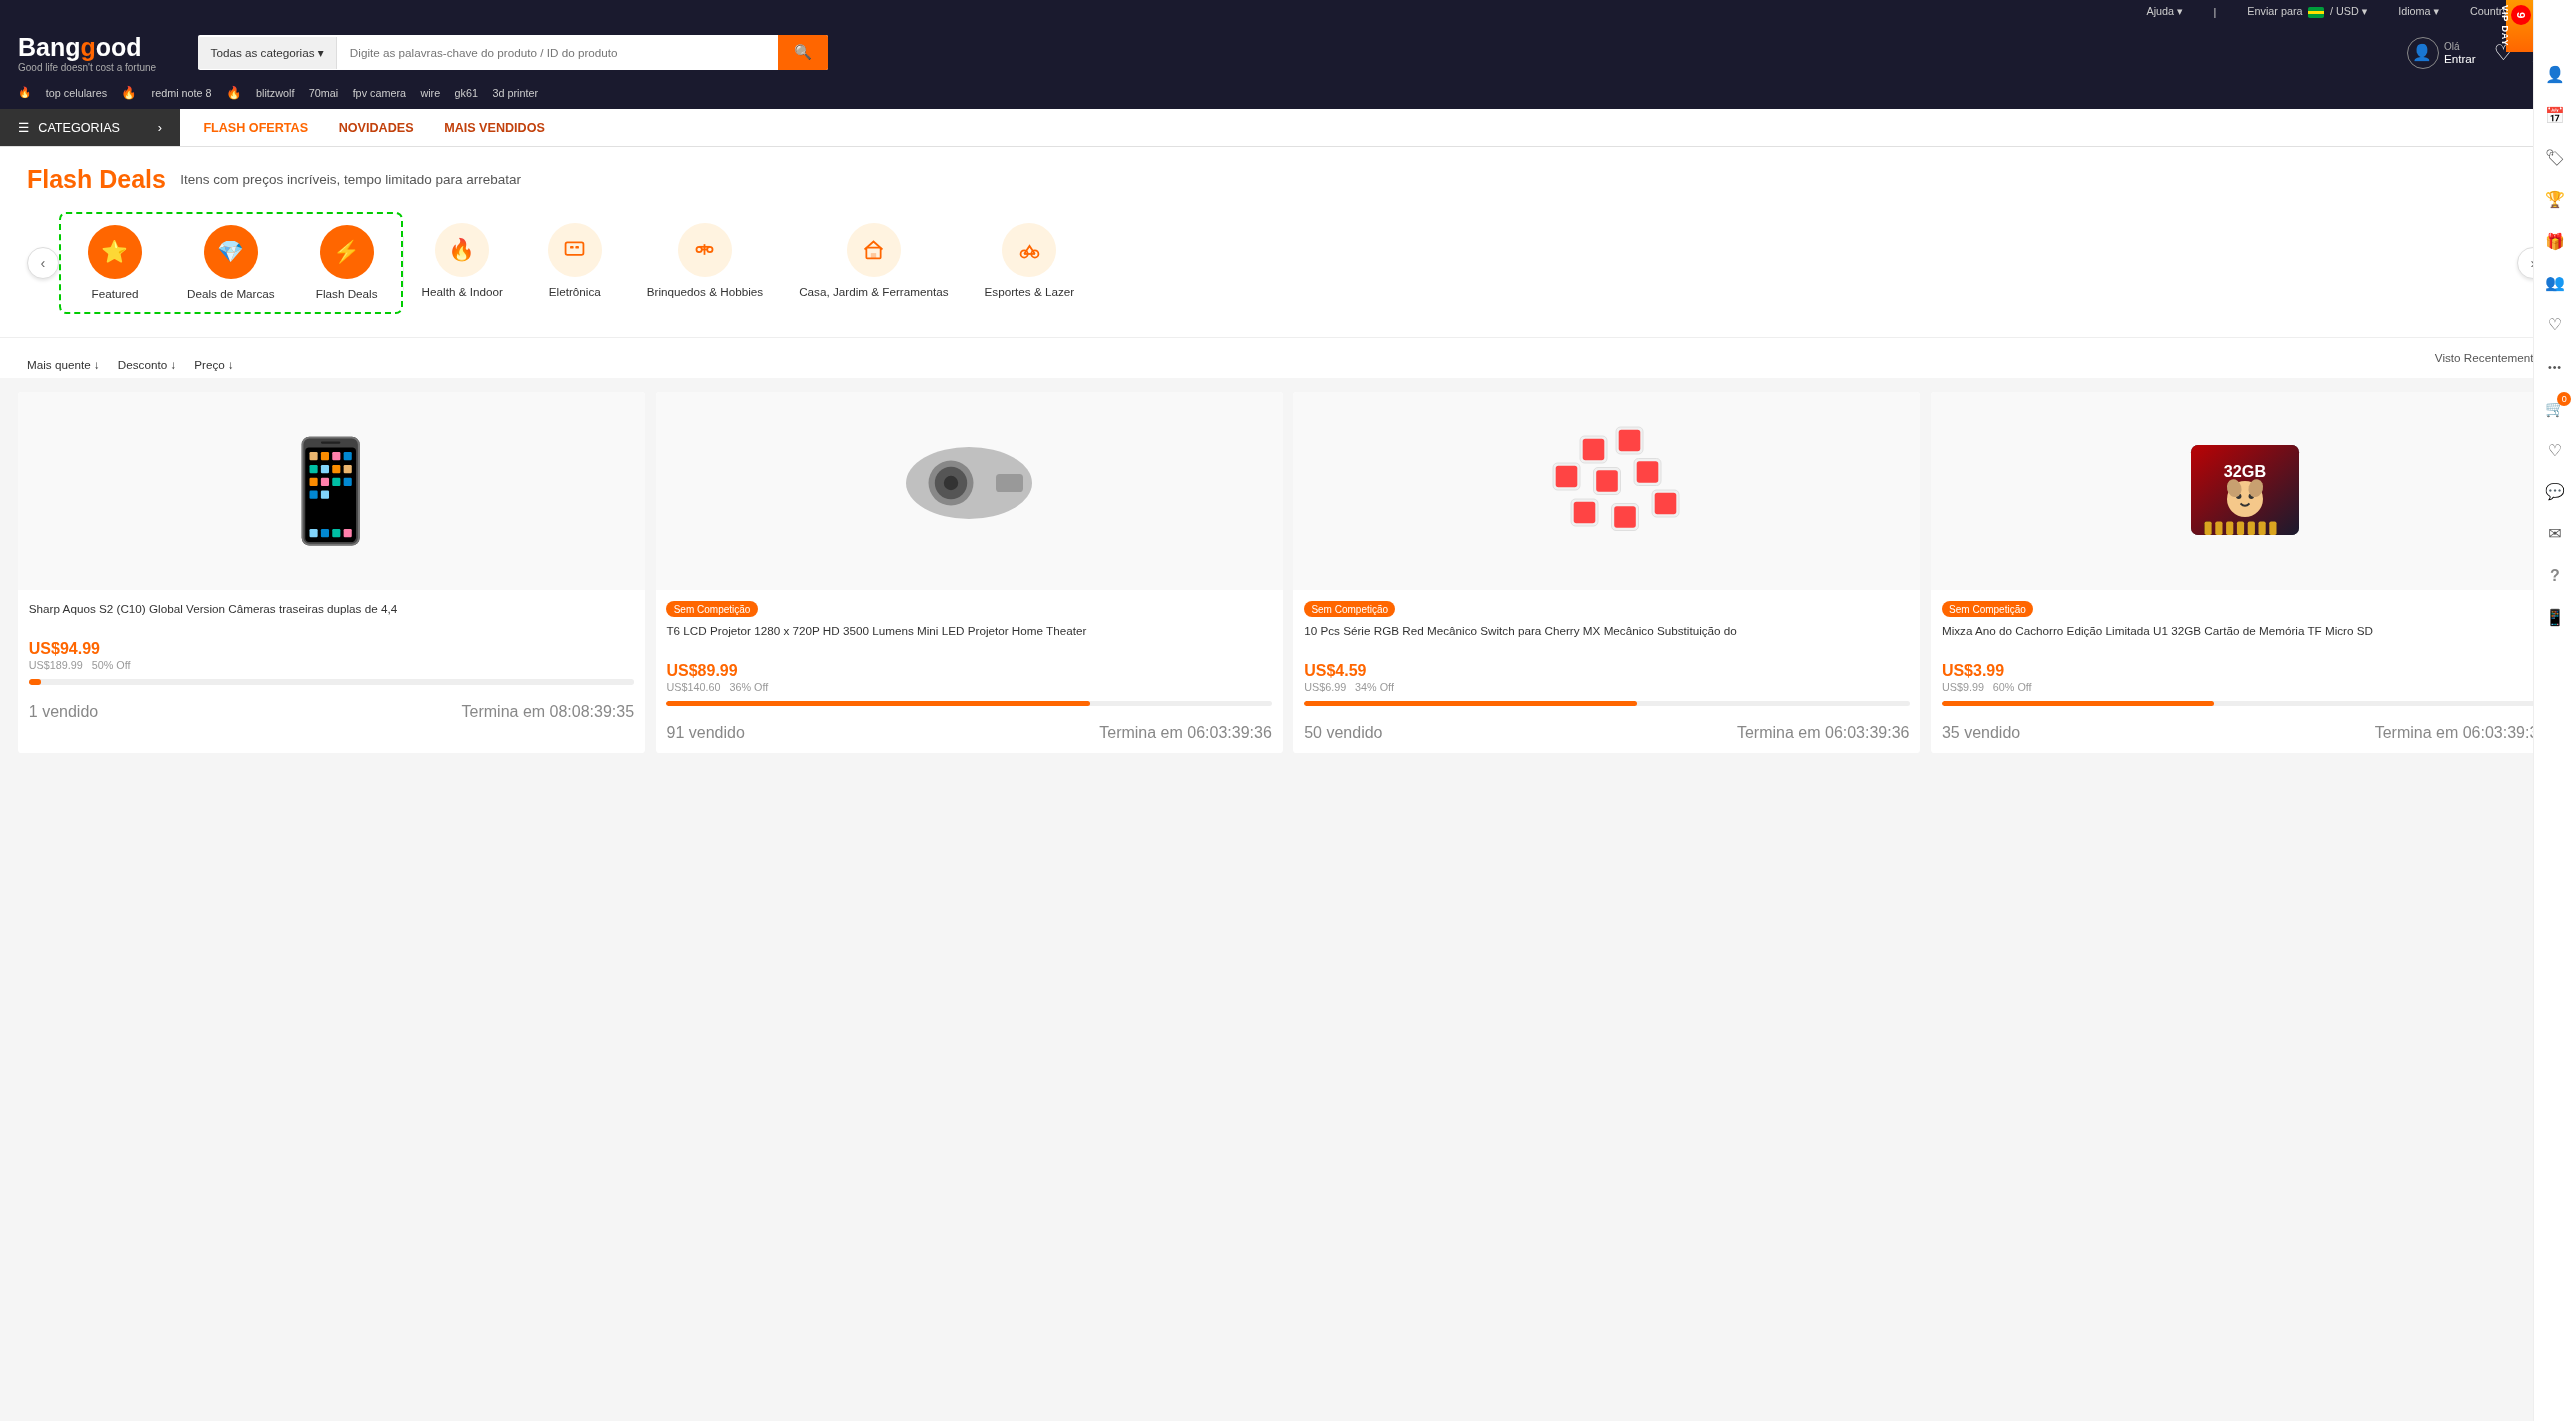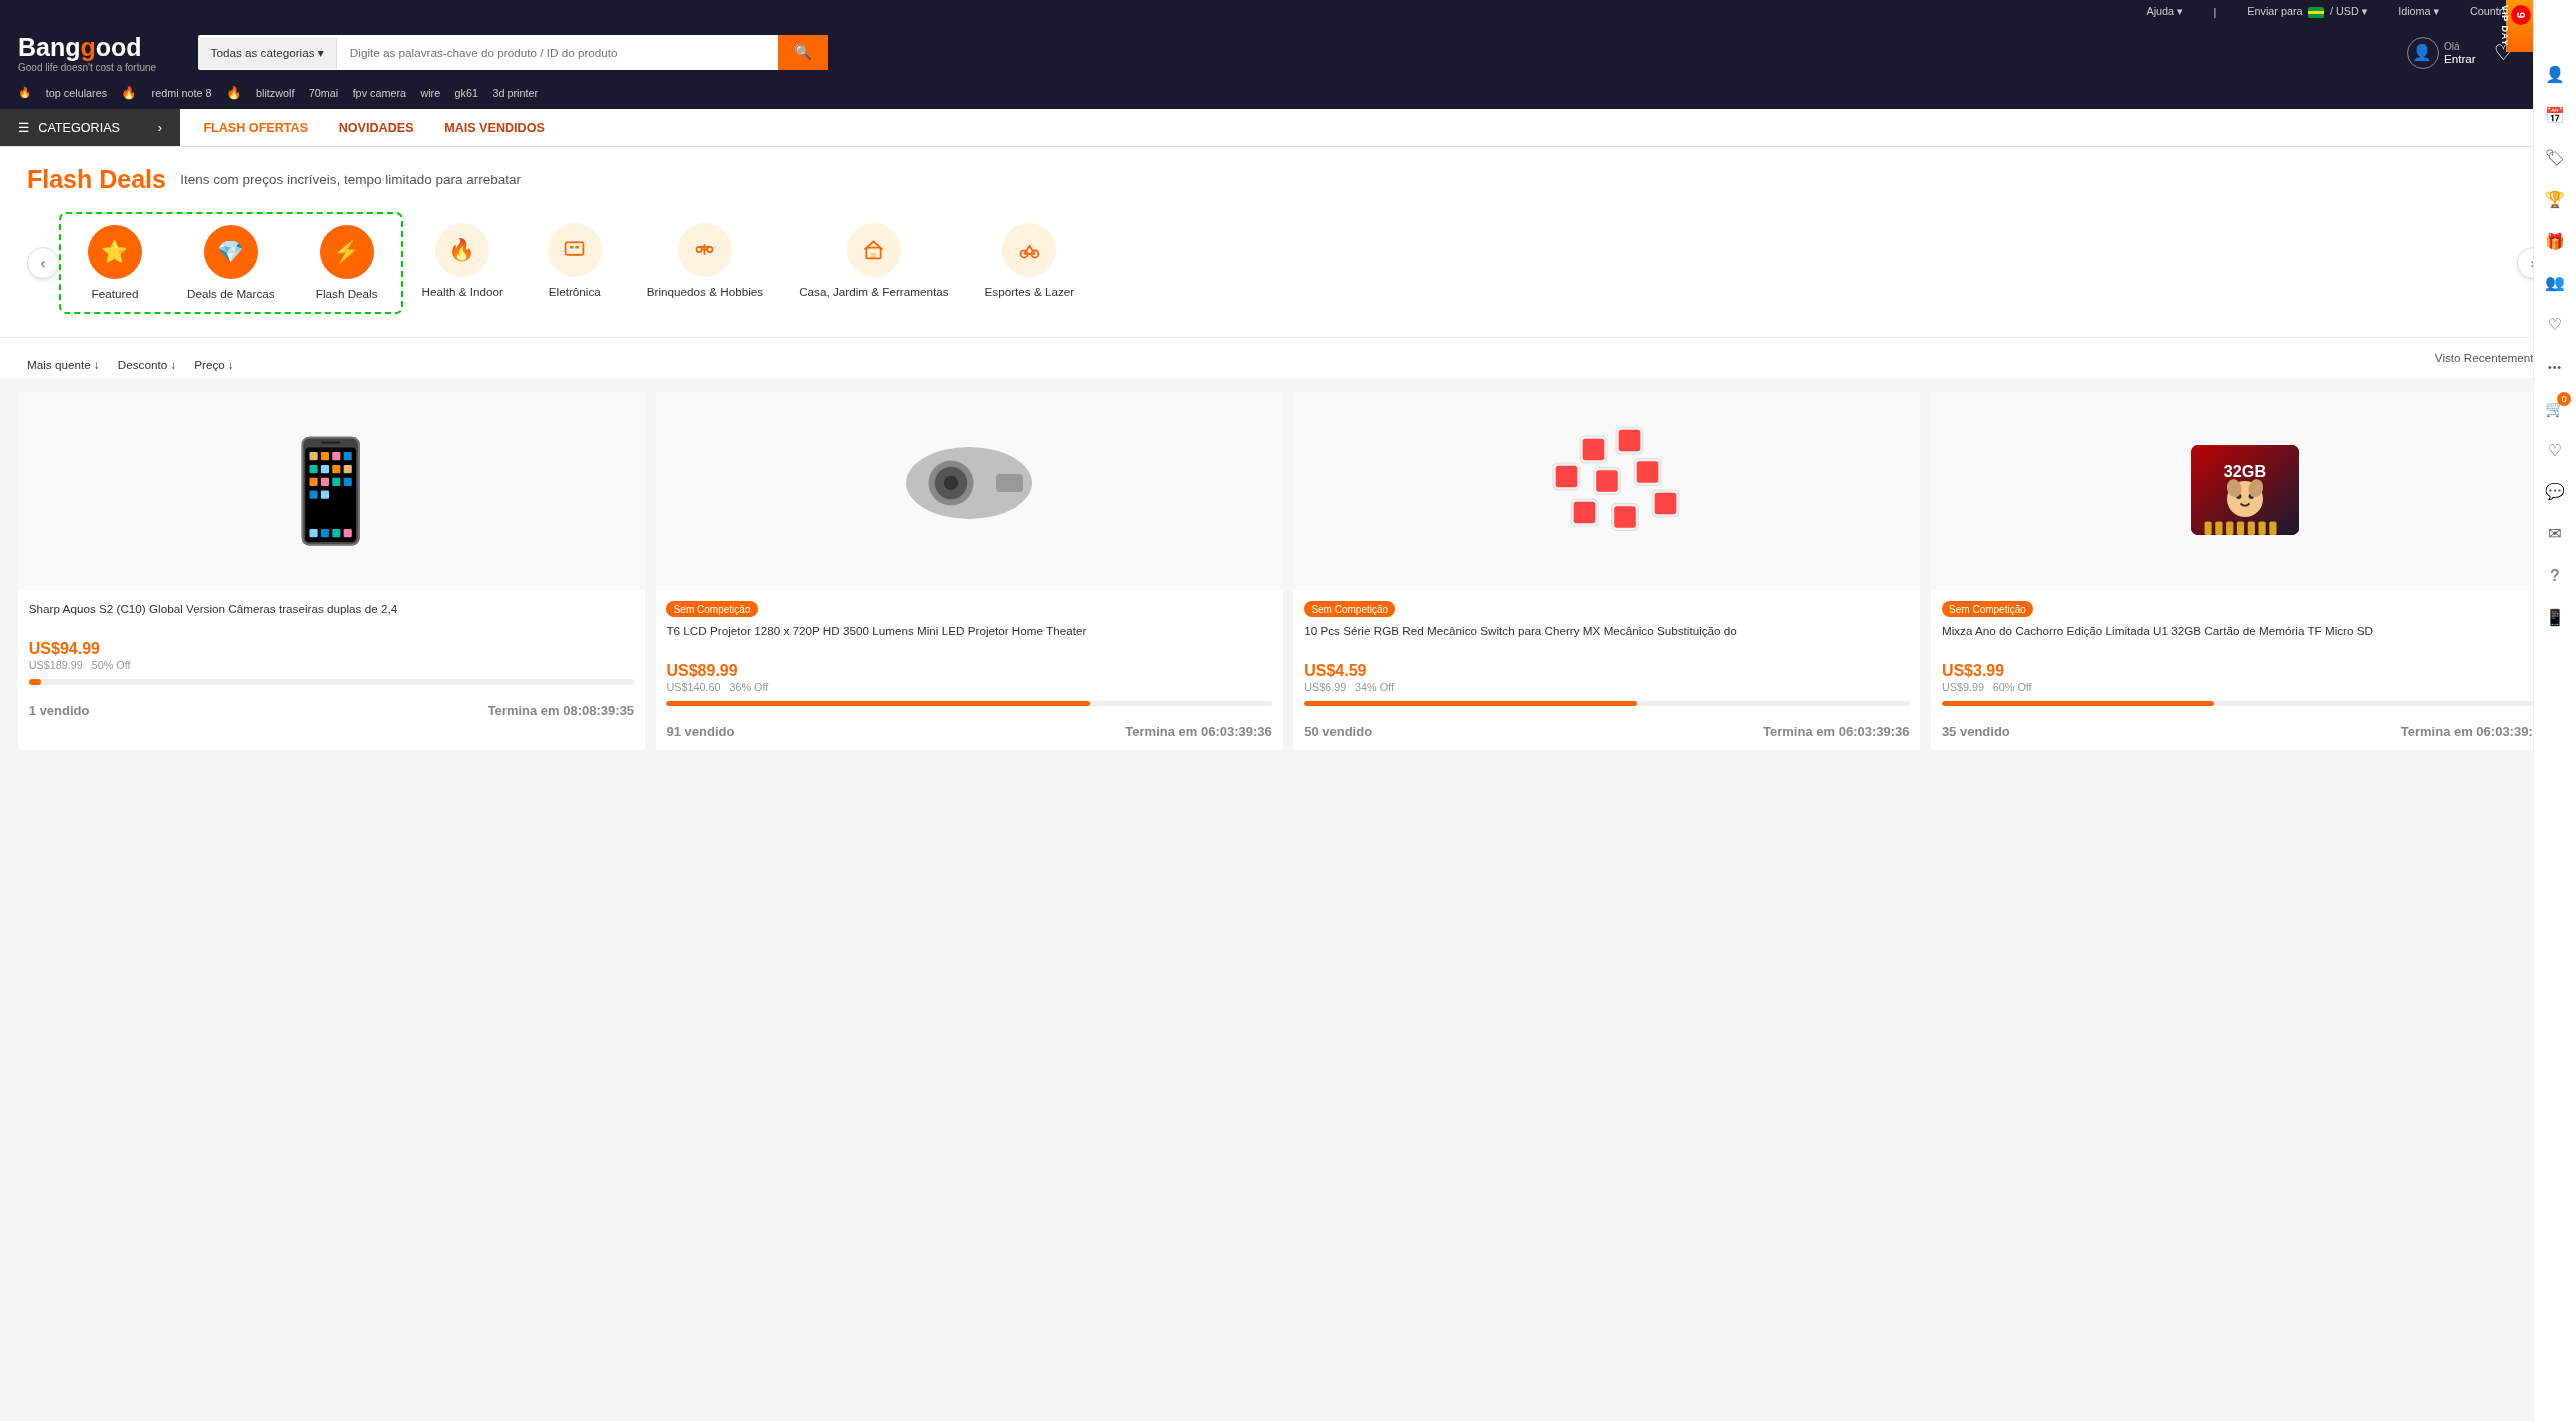--- a/index.html
+++ b/index.html
@@ -250,21 +250,21 @@
       padding: 2.7px 7.2px;
       border-radius: 8px;
       margin-bottom: 5.4px;
     }
     .product-name { font-size: 11.7px; color: #333; margin-bottom: 7.2px; line-height: 1.4; min-height: 32px; }
     .price-current { font-size: 16px; color: #ff6600; font-weight: bold; }
     .price-original { font-size: 10.8px; color: #999; }
     .discount-text { font-size: 10.8px; color: #999; margin-left: 5.4px; }
     .progress-bar-wrapper { height: 5.4px; background: #eee; border-radius: 2.7px; margin: 7.2px 0; overflow: hidden; }
     .progress-bar { height: 100%; background: #ff6600; border-radius: 2.7px; }
-    .product-footer { display: flex; justify-content: space-between; font-size: 13px; color: #888; padding: 0 10.8px 10.8px; font-weight: bold; }
+    .product-footer { display: flex; justify-content: space-between; font-size: 16px; color: #888; padding: 0 10.8px 10.8px; }
 
     
     .right-sidebar {
       position: fixed;
       right: 0; top: 0;
       width: 43px;
       height: 100%;
       background: white;
       border-left: 0.9px solid #eee;
       display: flex;
@@ -498,21 +498,21 @@
 </div>
 
 <div class="products-section">
   <div class="products-grid">
 
     <div class="product-card">
       <div class="product-image">
         <div style="font-size:99px;text-align:center;color:#333">📱</div>
       </div>
       <div class="product-info">
-        <div class="product-name">Sharp Aquos S2 (C10) Global Version Câmeras traseiras duplas de 2,4</div>
+        <div class="product-name">Sharp Aquos S2 (C10) Global Version Câmeras traseiras duplas de 4,4</div>
         <div>
           <span class="price-current">US$94.99</span>
         </div>
         <div>
           <span class="price-original">US$189.99</span>
           <span class="discount-text">50% Off</span>
         </div>
         <div class="progress-bar-wrapper">
           <div class="progress-bar" style="width:2%"></div>
         </div>

